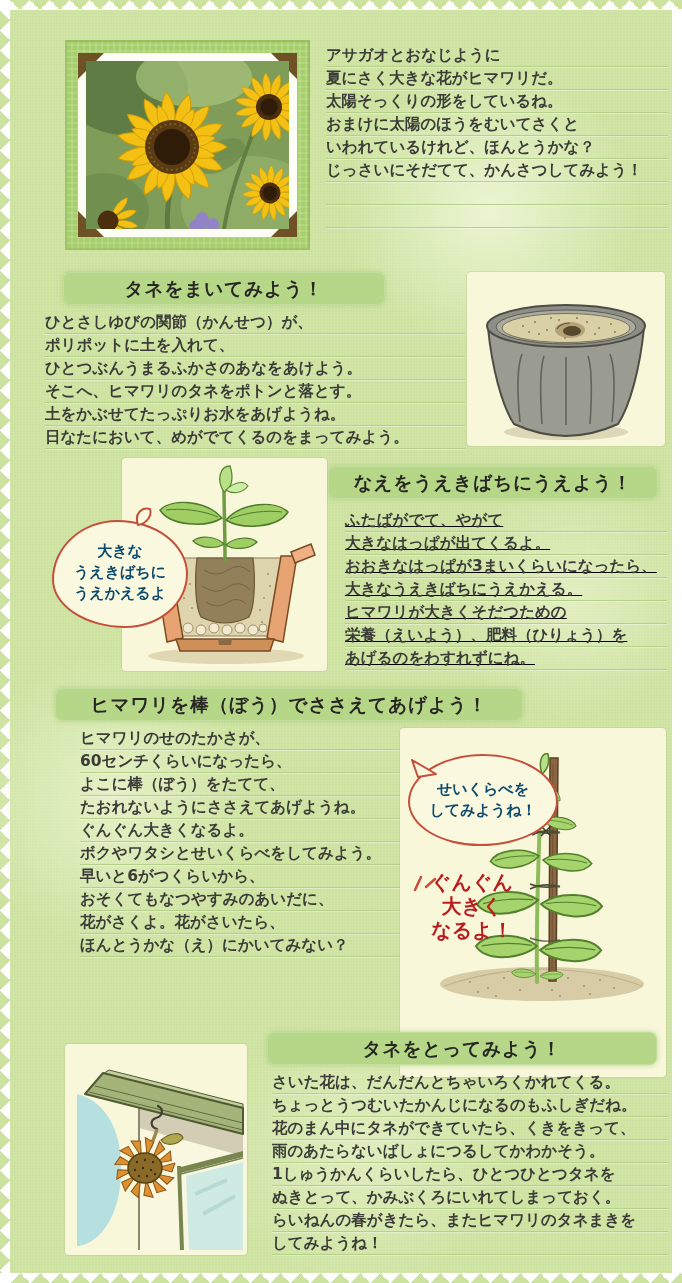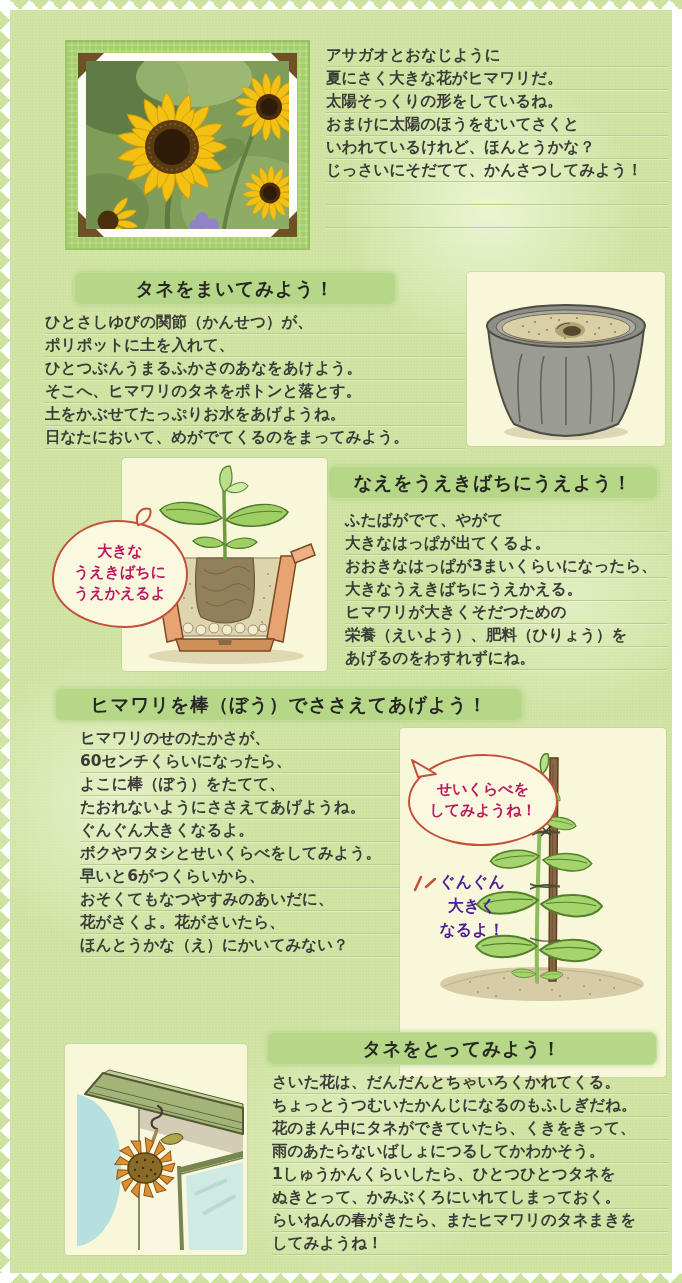--- a/index.html
+++ b/index.html
@@ -29,28 +29,28 @@
   .wm3{left:430px;top:470px;width:260px;height:240px;
        background:radial-gradient(closest-side, rgba(238,246,214,.6), rgba(238,246,214,0));}
   .wm4{left:200px;top:1000px;width:300px;height:280px;
        background:radial-gradient(closest-side, rgba(238,246,214,.55), rgba(238,246,214,0));}
   
   .tb{position:absolute;}
   .tl{height:22px;line-height:22px;font-size:15.5px;font-weight:600;color:#3b3b38;
       border-bottom:1px solid #b6d08c;box-shadow:0 1px 0 rgba(255,255,255,.35);white-space:nowrap;}
   .intro{left:316px;top:34px;width:342px;}
   .s0{left:35px;top:301px;width:420px;}
-  .s1{left:335px;top:499px;width:322px;}
+  .s1{left:335px;top:499px;width:322px;text-decoration:underline;}
   .s2{left:70px;top:717px;width:330px;}
   .s3{left:262px;top:1061px;width:396px;}
   
   .hbar{position:absolute;height:33px;line-height:33px;background:#b5d787;border-radius:8px;
         text-align:center;font-weight:bold;font-size:18.5px;color:#262622;letter-spacing:1px;
         box-shadow:0 0 5px rgba(170,200,120,.8), inset 0 0 0 1px rgba(255,255,255,.18);}
-  .hb0{left:64px;top:262px;width:322px;}
+  .hb0{left:53px;top:262px;width:322px;}
   .hb1{left:318px;top:456px;width:330px;}
   .hb2{left:45px;top:678px;width:468px;}
   .hb3{left:257px;top:1022px;width:390px;}
   
   .panel{position:absolute;background:#f8f7da;border-radius:4px;
          box-shadow:0 0 0 1px rgba(175,185,135,.3);}
   .p-pot{left:457px;top:262px;width:198px;height:174px;}
   .p-seedling{left:112px;top:448px;width:205px;height:213px;}
   .p-stake{left:390px;top:718px;width:266px;height:349px;}
   .p-dry{left:55px;top:1034px;width:182px;height:211px;}
@@ -69,23 +69,23 @@
   .pc-br{right:13px;bottom:13px;border-bottom:26px solid #6f5126;border-left:26px solid transparent;}
   .photo-img{position:absolute;inset:21px;overflow:hidden;background:#7f9c58;}
   
   .bubble{position:absolute;background:#fbf8e0;border:2px solid #c4503c;box-sizing:border-box;}
   .b1{left:42px;top:510px;width:136px;height:108px;padding-top:19px;
       border-radius:48% 52% 46% 54% / 55% 50% 50% 45%;}
   .b1 .tailsvg{position:absolute;top:-17px;right:30px;}
   .b2{left:8px;top:26px;width:150px;height:92px;padding-top:23px;
       border-radius:50% 50% 52% 48% / 52% 52% 48% 48%;}
   .b2 .tailsvg{position:absolute;right:-16px;bottom:-4px;}
-  .bl{text-align:center;font-size:15px;line-height:21px;font-weight:bold;color:#be185d;white-space:nowrap;}
+  .bl{text-align:center;font-size:15px;line-height:21px;font-weight:bold;color:#0c4a6e;white-space:nowrap;}
   .grow{position:absolute;left:10px;top:142px;width:124px;}
-  .gl{text-align:center;font-size:16px;line-height:24px;font-weight:bold;color:#4c1d95;white-space:nowrap;}
+  .gl{text-align:center;font-size:20px;line-height:24px;font-weight:bold;color:#b91c1c;white-space:nowrap;}
   .ticksvg{position:absolute;left:2px;top:-22px;}
 </style>
 </head>
 <body>
 
 <div class="canvas">
   <div class="zz zz-top"></div>
   <div class="zz zz-bottom"></div>
   <div class="zz zz-left"></div>
   <div class="zz zz-right"></div>

